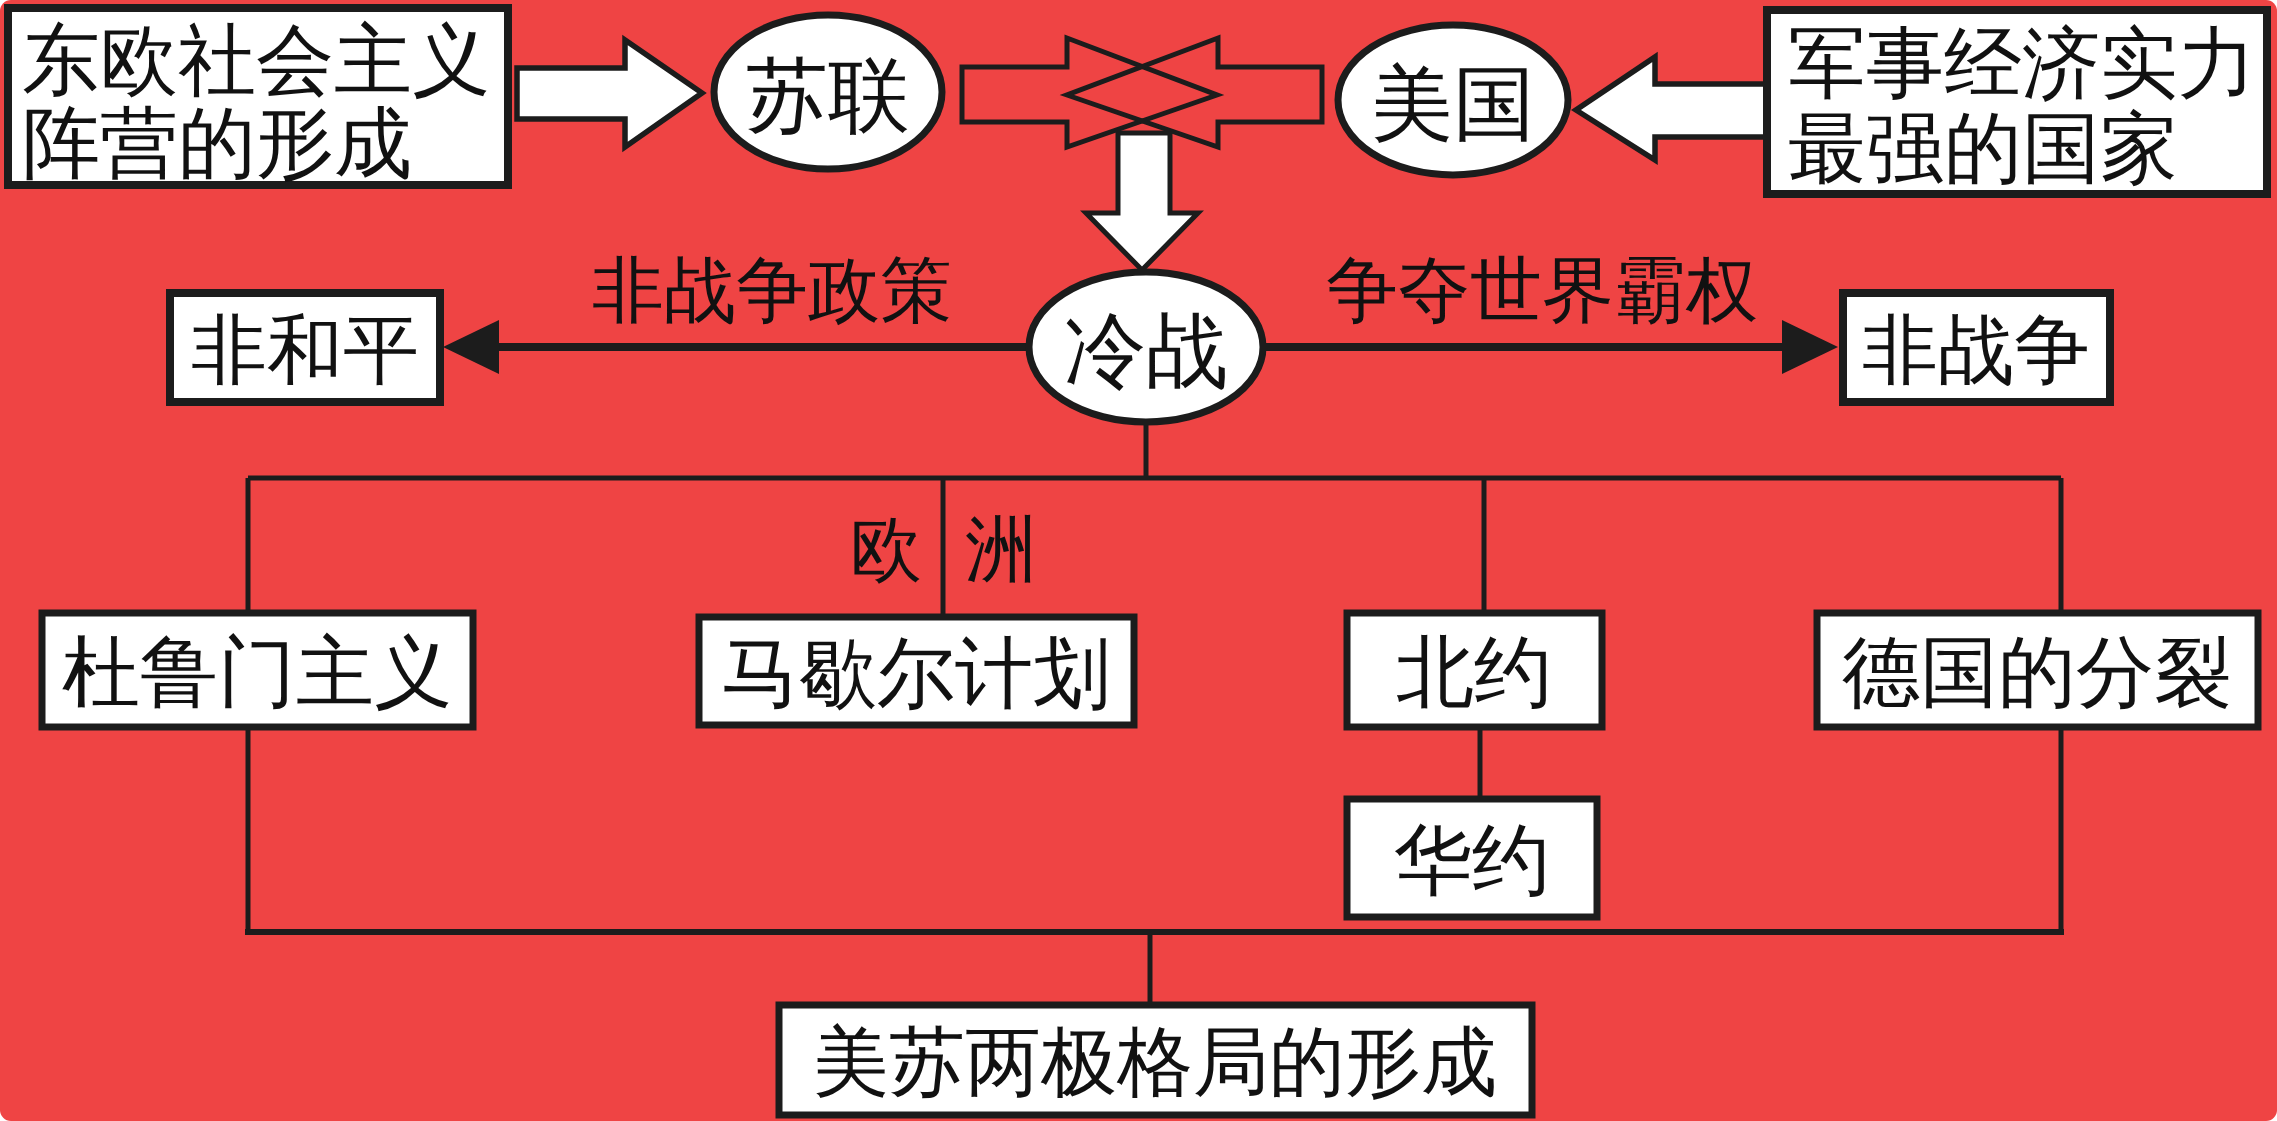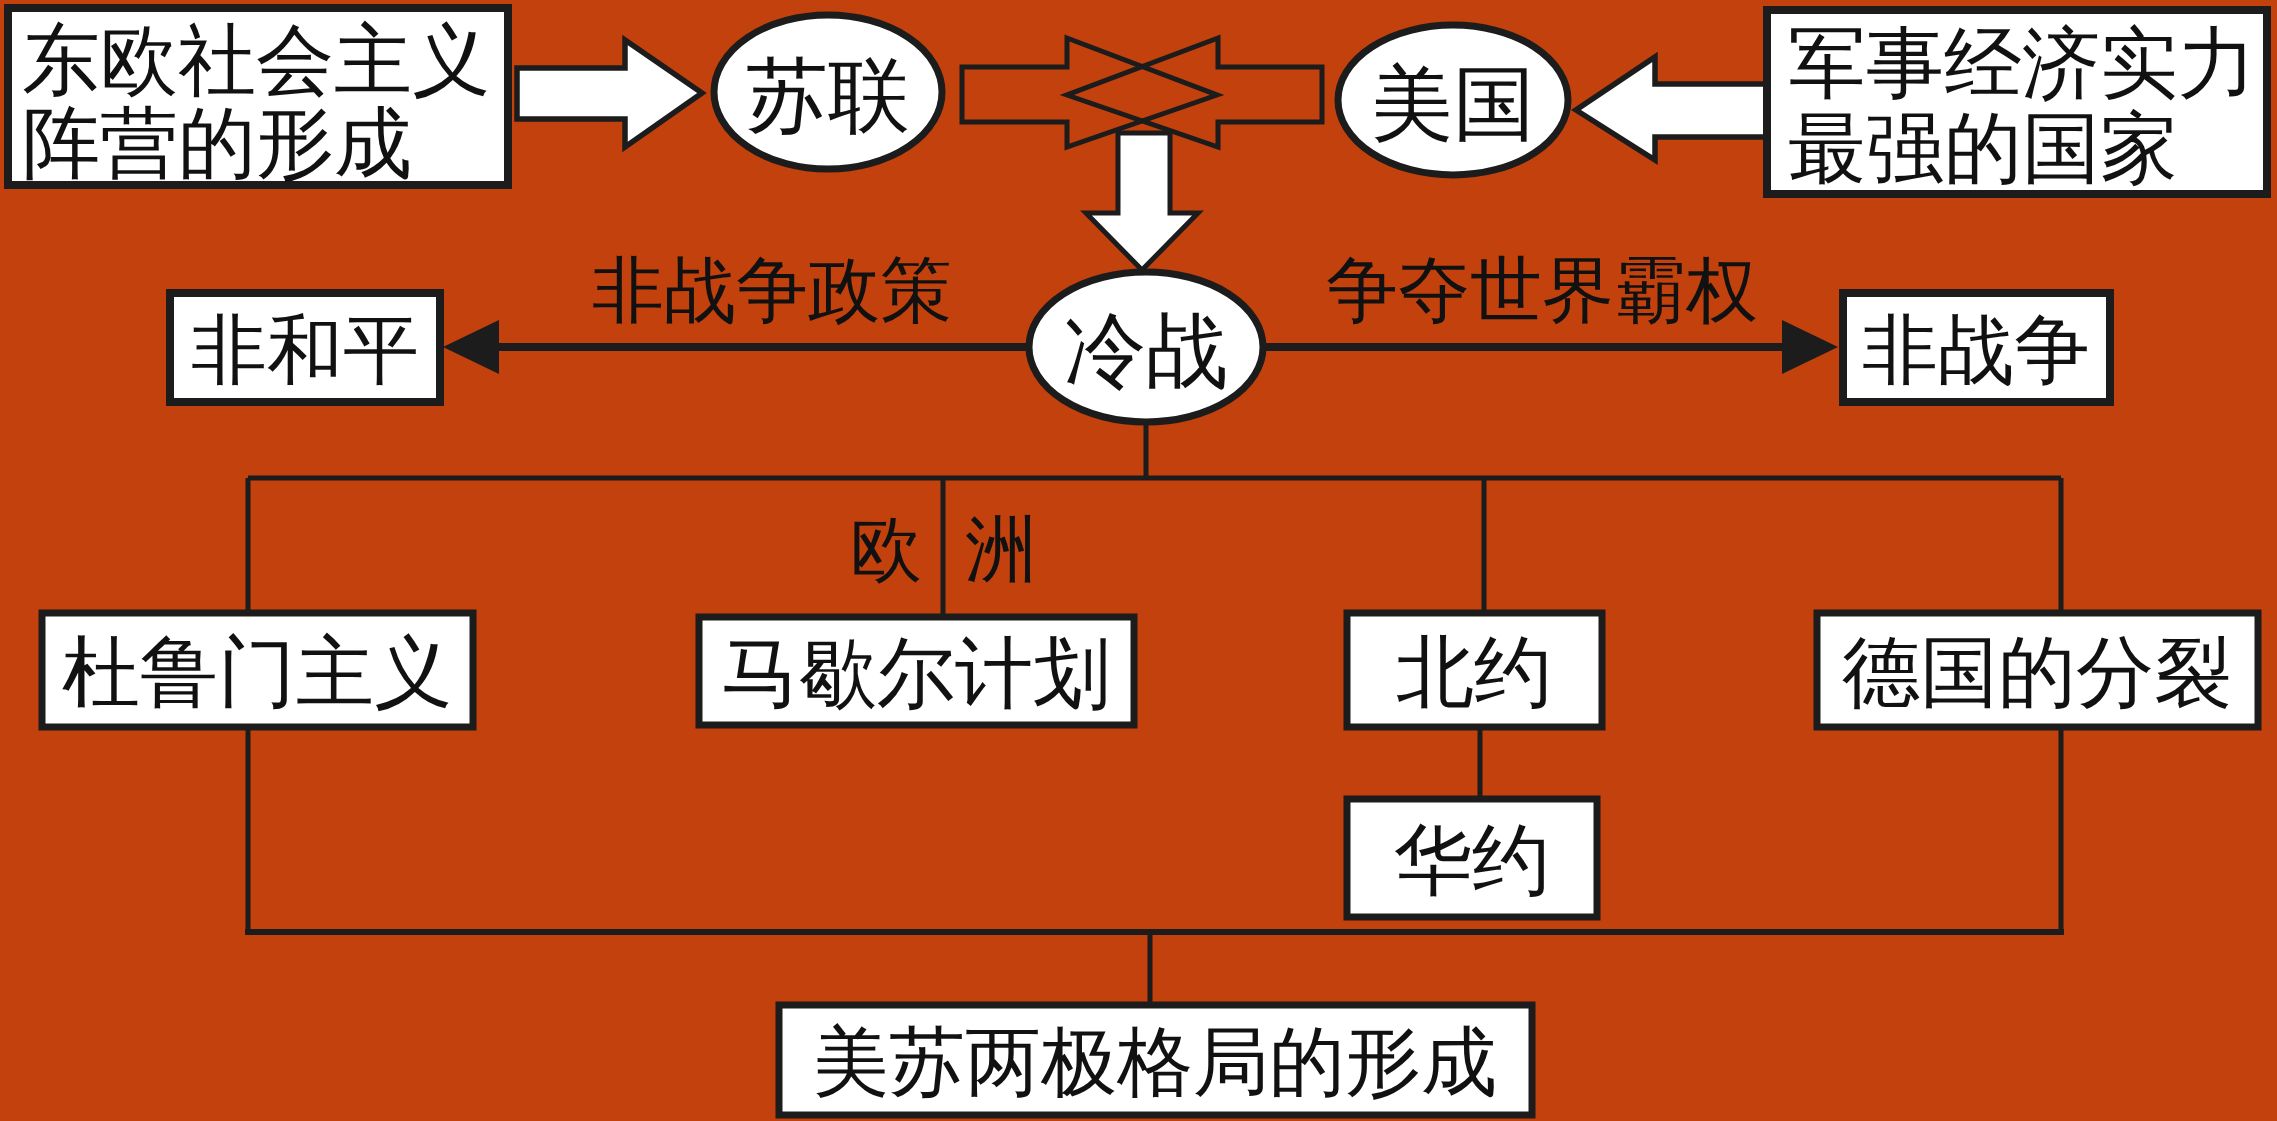--- a/index.html
+++ b/index.html
@@ -1,16 +1,16 @@
 <!DOCTYPE html>
 <html><head>
 <meta charset="utf-8">
 <style>
   html,body{margin:0;padding:0;background:#ffffff;}
-  .stage{width:2277px;height:1121px;position:relative;background:#c2410c;}
+  .stage{width:2277px;height:1121px;position:relative;background:#ef4444;border-radius:11px;}
   svg{display:block;}
   text{
     font-family:"Liberation Serif","DejaVu Serif",serif;
     fill:#111111;
   }
   .shape{stroke:#1c1c1c;}
 </style>
 </head>
 <body>
 

